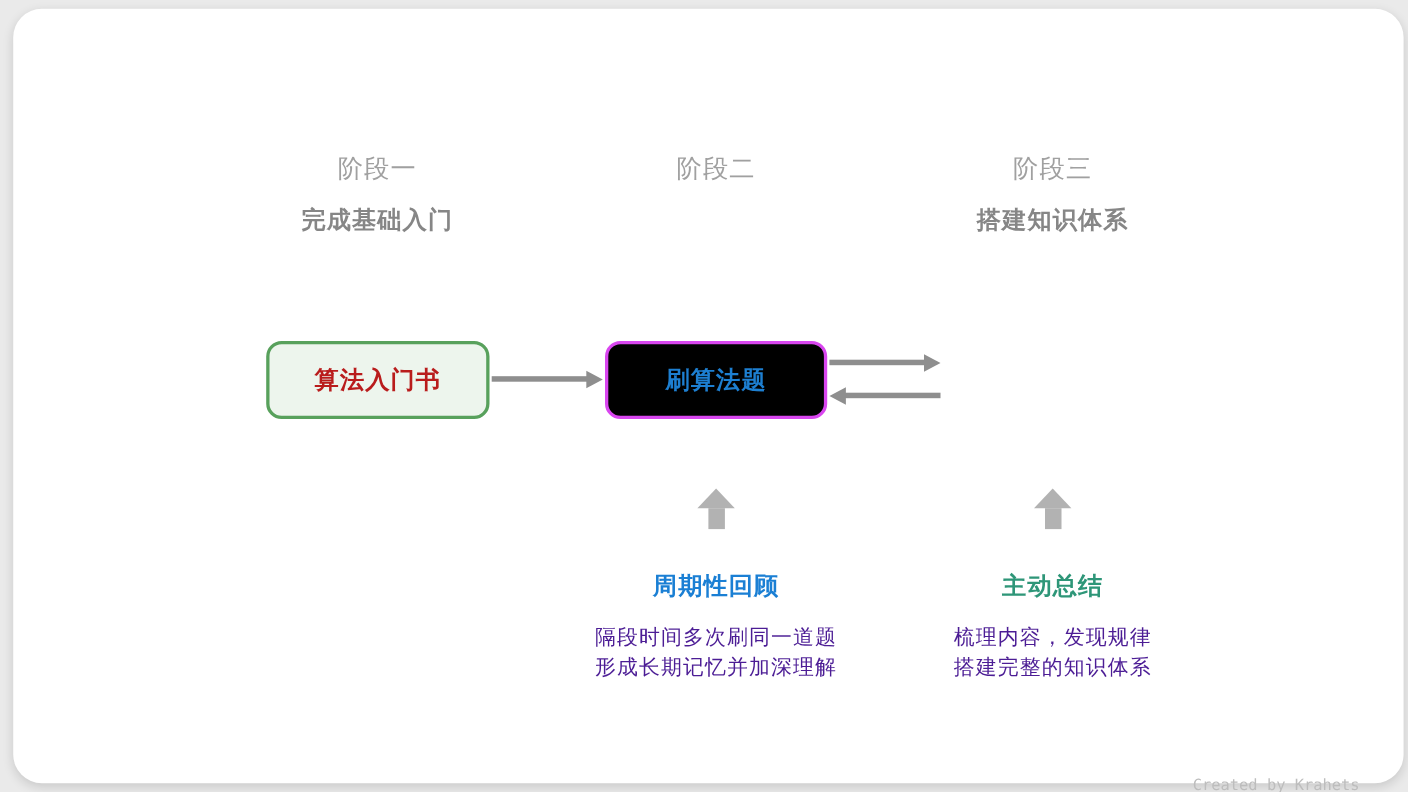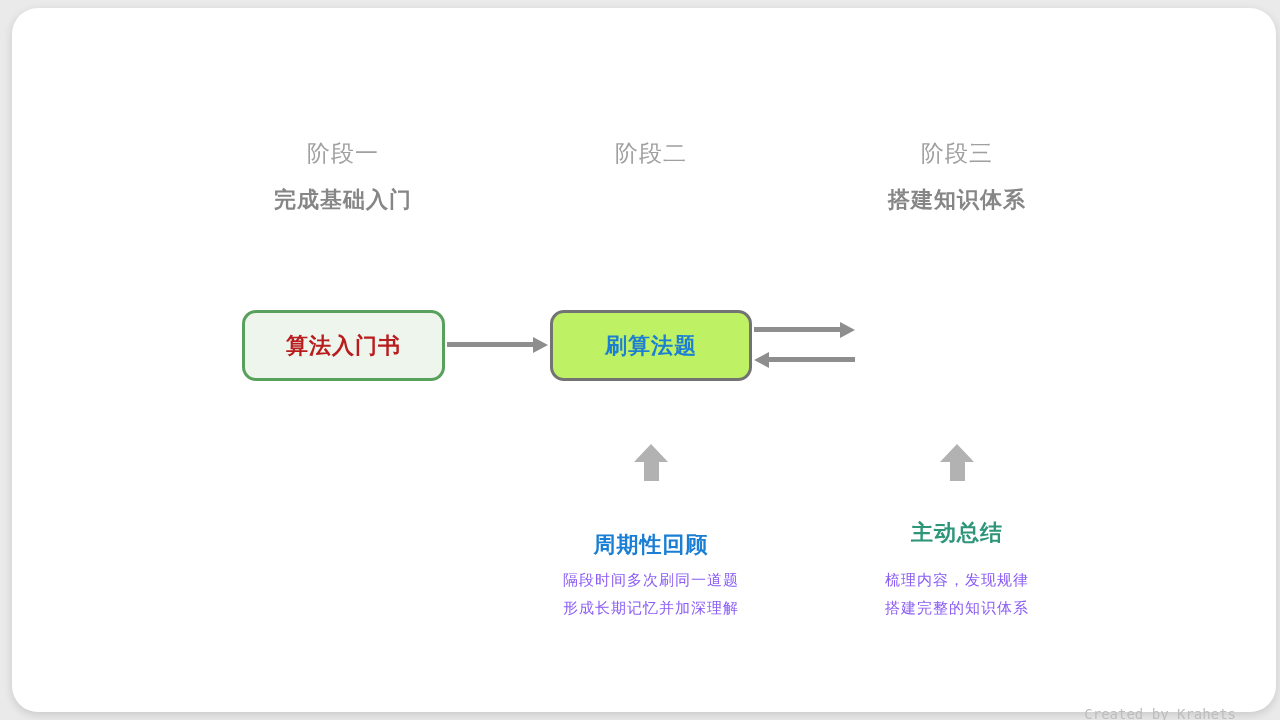--- a/index.html
+++ b/index.html
@@ -55,22 +55,22 @@
   .node-green {
     left: 230px; top: 302px;
     width: 203px; height: 71px;
     border: 3px solid #58a15c;
     background: #edf5ed;
     color: #b91c1c;
   }
   .node-blue {
     left: 538px; top: 302px;
     width: 202px; height: 71px;
-    border: 3px solid #737373;
-    background: #bef264;
+    border: 3px solid #d946ef;
+    background: #000000;
     color: #1d7fd1;
   }
   .node-teal {
     left: 845px; top: 268px;
     width: 204px; height: 137px;
     border: 3px solid #2f8f7f;
     background: #eef6f3;
     color: #2e9678;
   }
   .node-teal .node-line {
@@ -130,23 +130,23 @@
     font-weight: bold;
     letter-spacing: 1px;
   }
   .annotation-title.blue { color: #1a7fd4; }
   .annotation-title.teal { color: #2e9678; }
   .annotation-desc {
     position: absolute;
     top: 558px;
     width: 360px;
     text-align: center;
-    font-size: 15px;
+    font-size: 19px;
     line-height: 28px;
-    color: #8b5cf6;
+    color: #4c1d95;
     letter-spacing: 1px;
   }
   .credit {
     position: absolute;
     top: 674px;
     right: 40px;
     font-family: "DejaVu Sans Mono", "Liberation Mono", monospace;
     font-size: 14px;
     color: #bdbdbd;
     margin-top: 24px;
@@ -193,21 +193,21 @@
     <div class="up-arrow" style="left:622px;">
       <div class="head"></div>
       <div class="stem"></div>
     </div>
 
     <div class="up-arrow" style="left:928px;">
       <div class="head"></div>
       <div class="stem"></div>
     </div>
 
-    <div class="annotation-title blue" style="left:479px;margin-top:12px;">周期性回顾</div>
+    <div class="annotation-title blue" style="left:479px;">周期性回顾</div>
     <div class="annotation-desc" style="left:459px;">
       <div>隔段时间多次刷同一道题</div>
       <div>形成长期记忆并加深理解</div>
     </div>
 
     <div class="annotation-title teal" style="left:785px;">主动总结</div>
     <div class="annotation-desc" style="left:765px;">
       <div>梳理内容，发现规律</div>
       <div>搭建完整的知识体系</div>
     </div>

